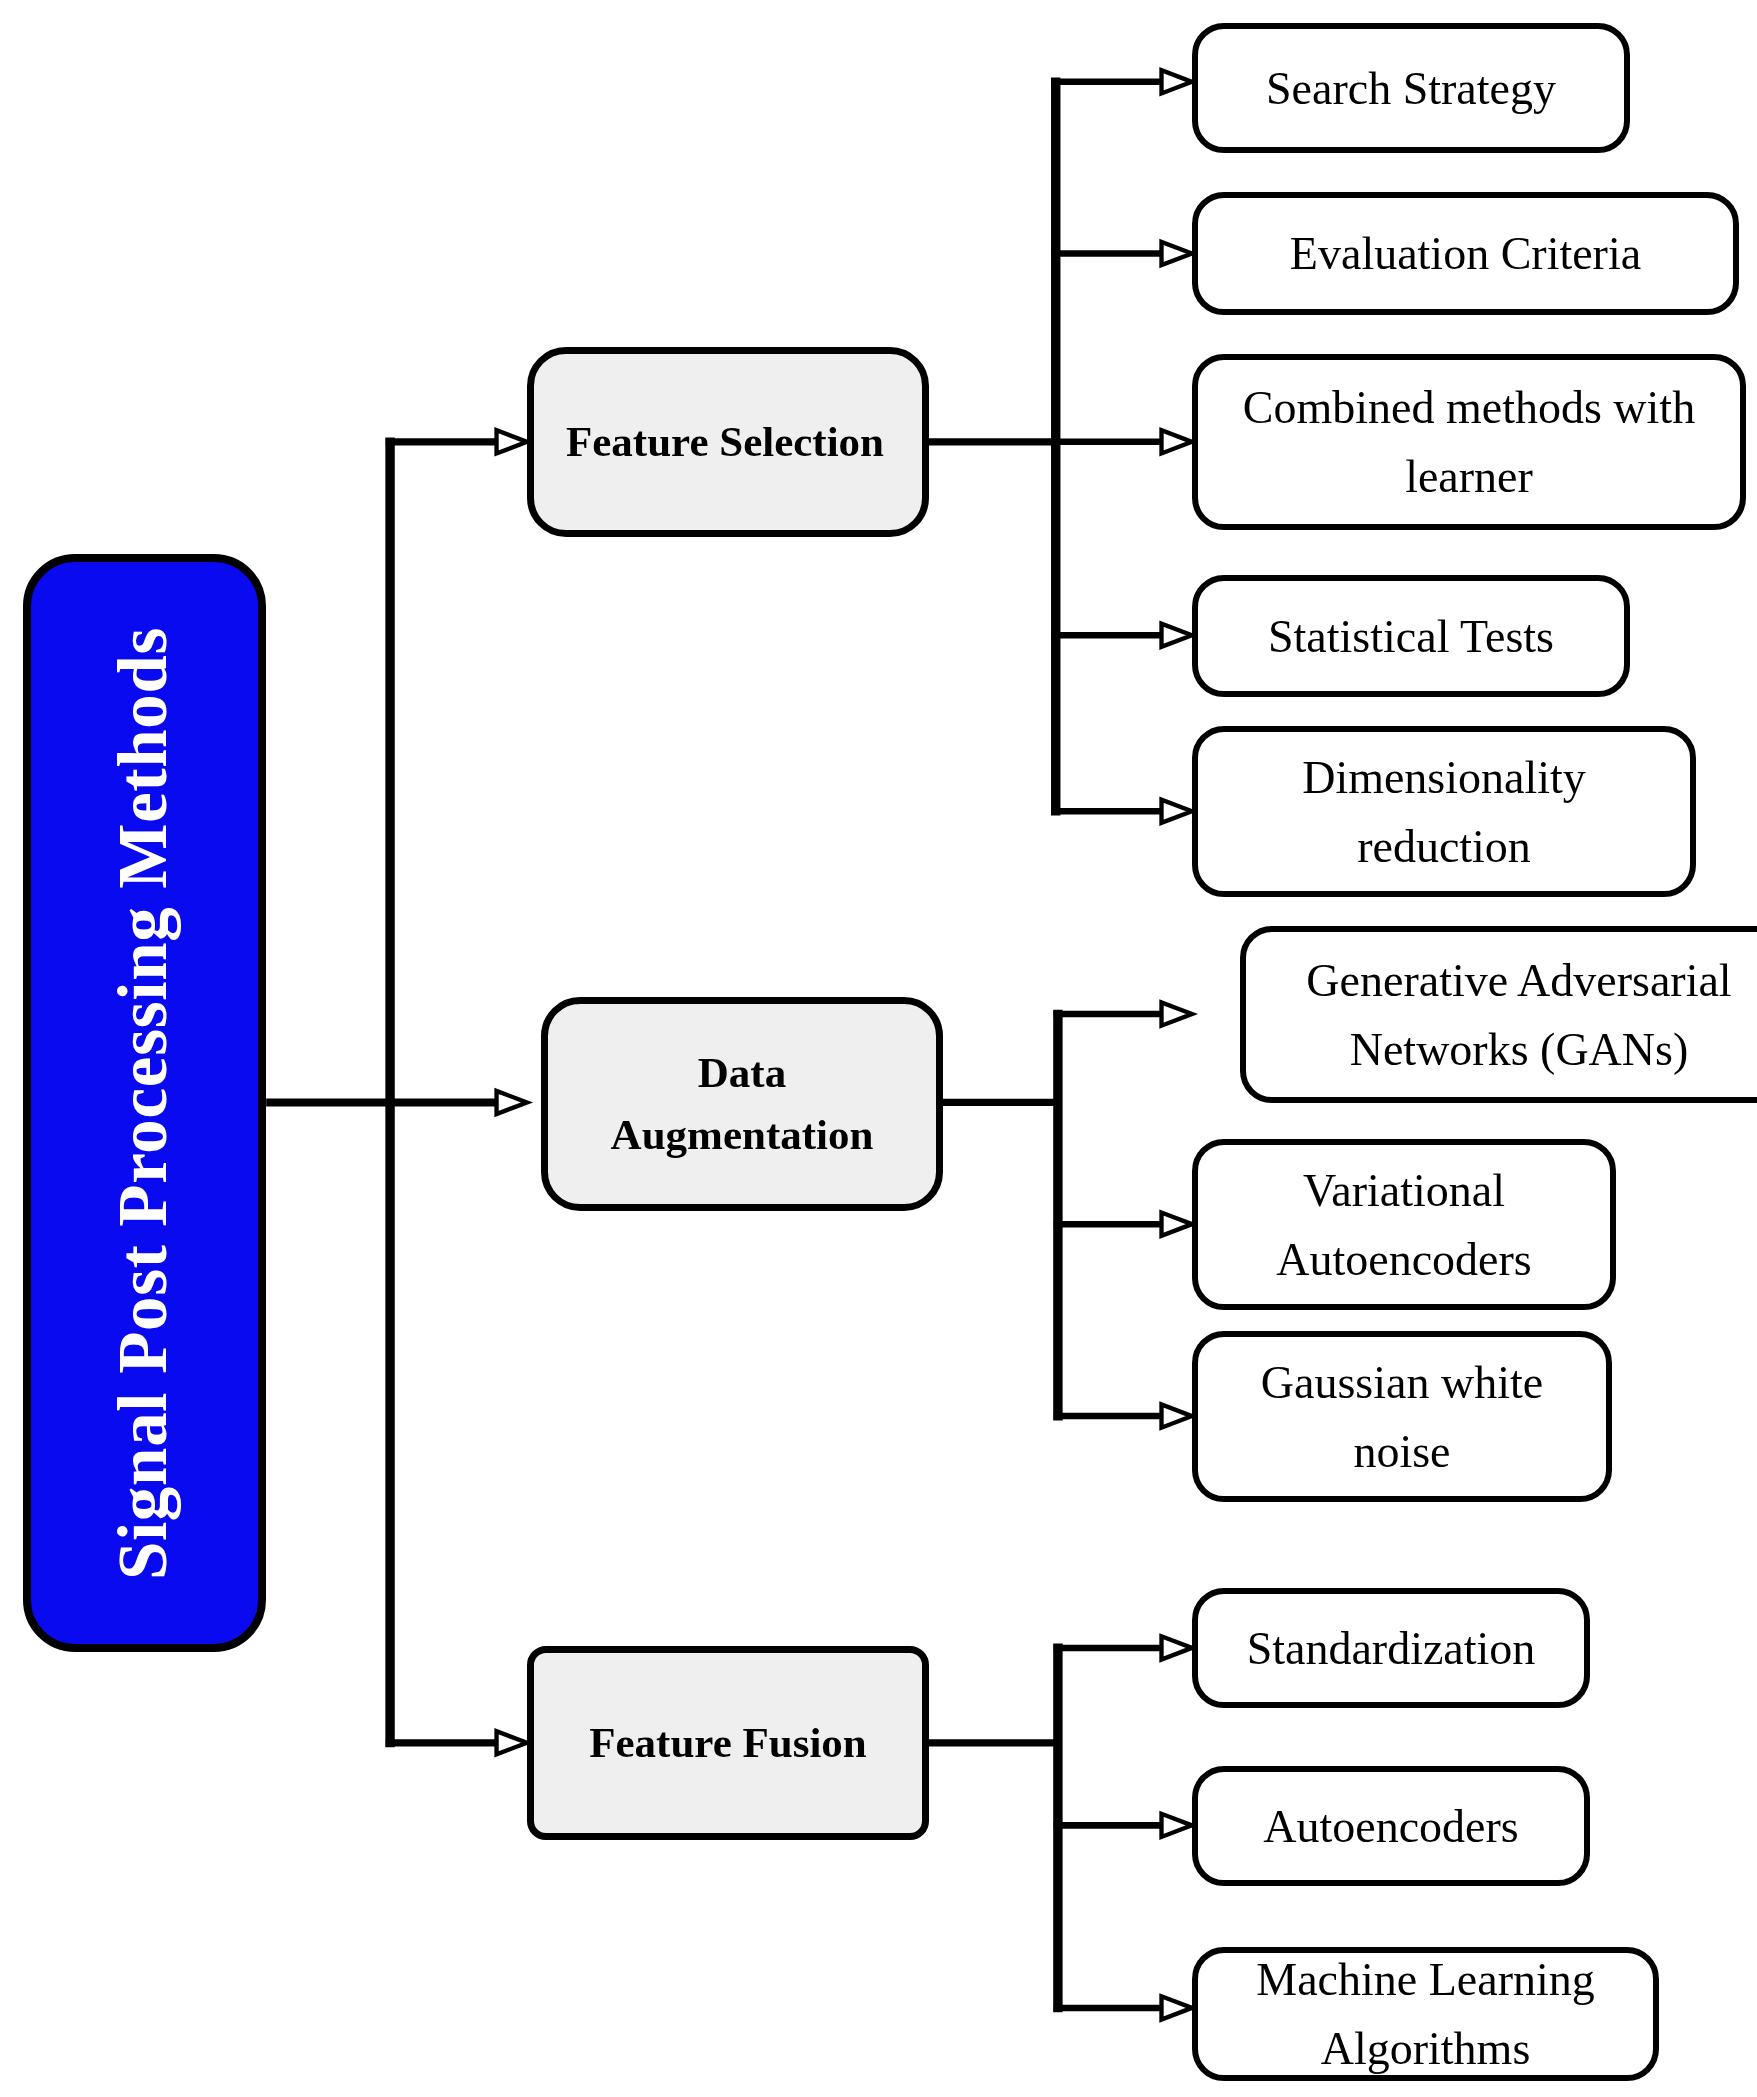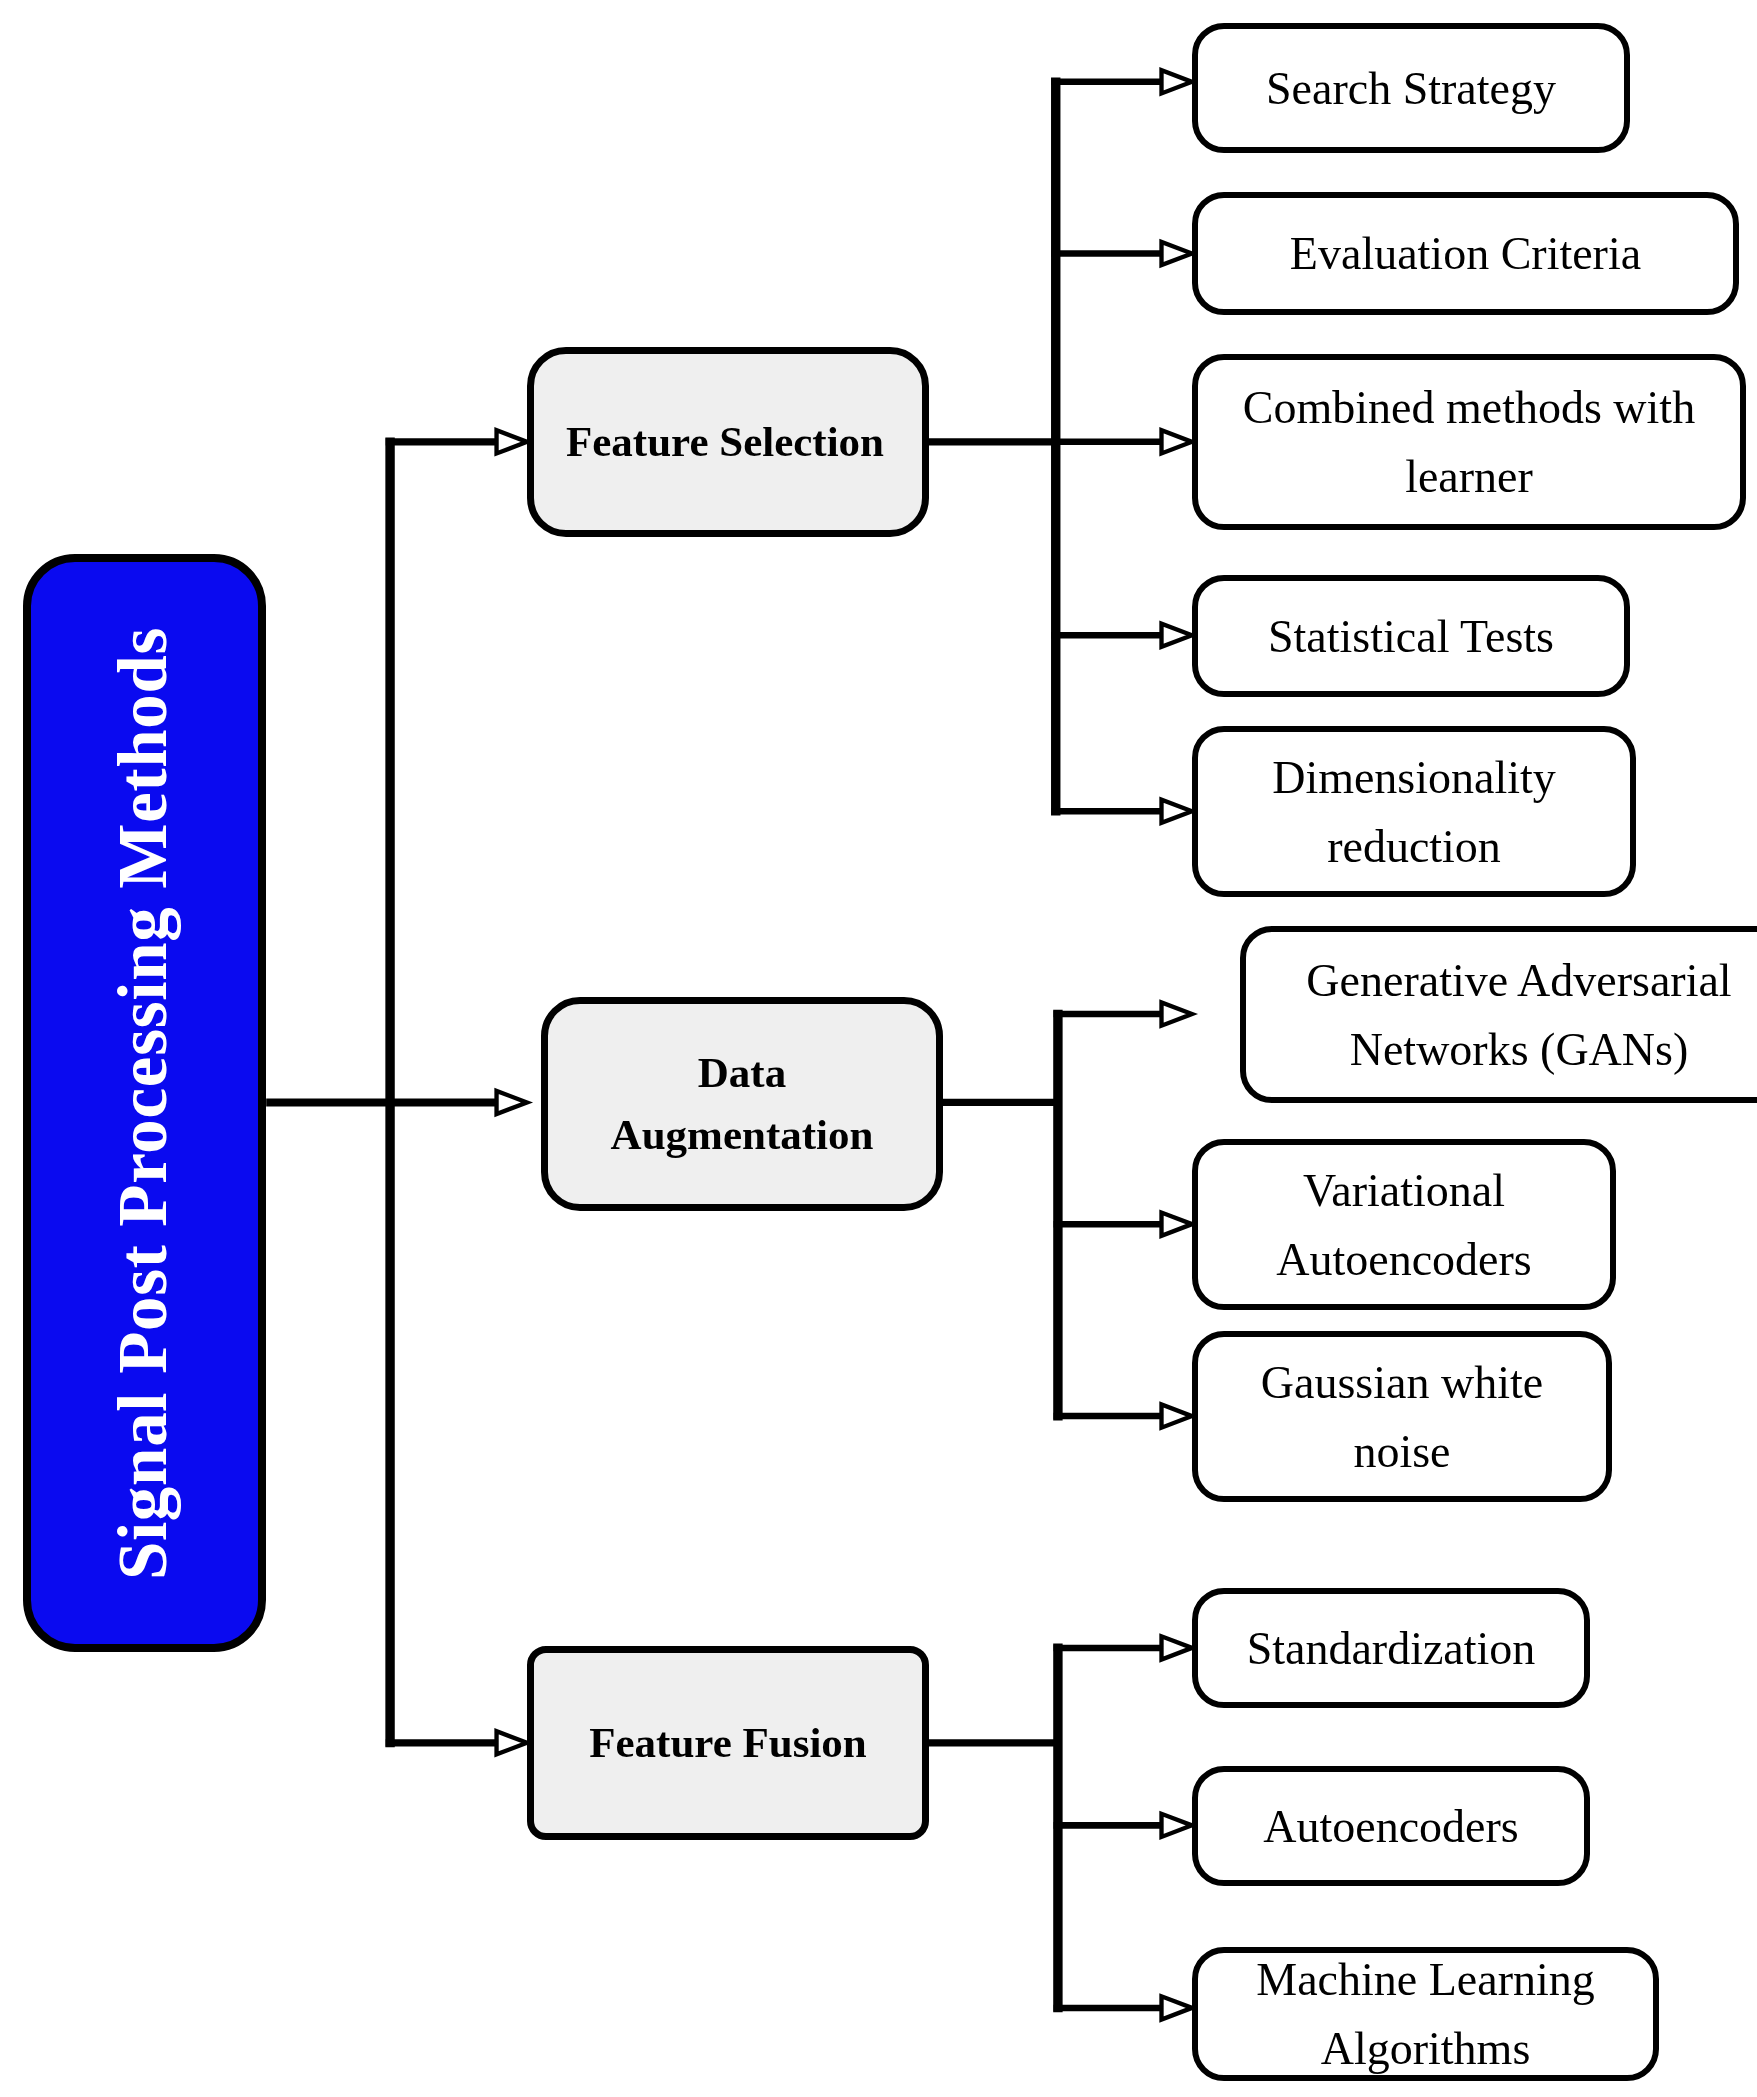--- a/index.html
+++ b/index.html
@@ -140,21 +140,21 @@
   </div>
   <div class="node leaf-box" style="left:1192px;top:192px;width:547px;height:123px;">
     <span>Evaluation Criteria</span>
   </div>
   <div class="node leaf-box" style="left:1192px;top:354px;width:554px;height:176px;">
     <span>Combined methods with learner</span>
   </div>
   <div class="node leaf-box" style="left:1192px;top:575px;width:438px;height:122px;">
     <span>Statistical Tests</span>
   </div>
-  <div class="node leaf-box" style="left:1192px;top:726px;width:444px;height:171px;">
+  <div class="node leaf-box" style="left:1192px;top:726px;width:504px;height:171px;">
     <span>Dimensionality reduction</span>
   </div>
 
   <div class="node leaf-box" style="left:1192px;top:926px;width:558px;height:177px;margin-left:48px;">
     <span>Generative Adversarial Networks (GANs)</span>
   </div>
   <div class="node leaf-box" style="left:1192px;top:1139px;width:424px;height:171px;">
     <span>Variational Autoencoders</span>
   </div>
   <div class="node leaf-box" style="left:1192px;top:1331px;width:420px;height:171px;">

